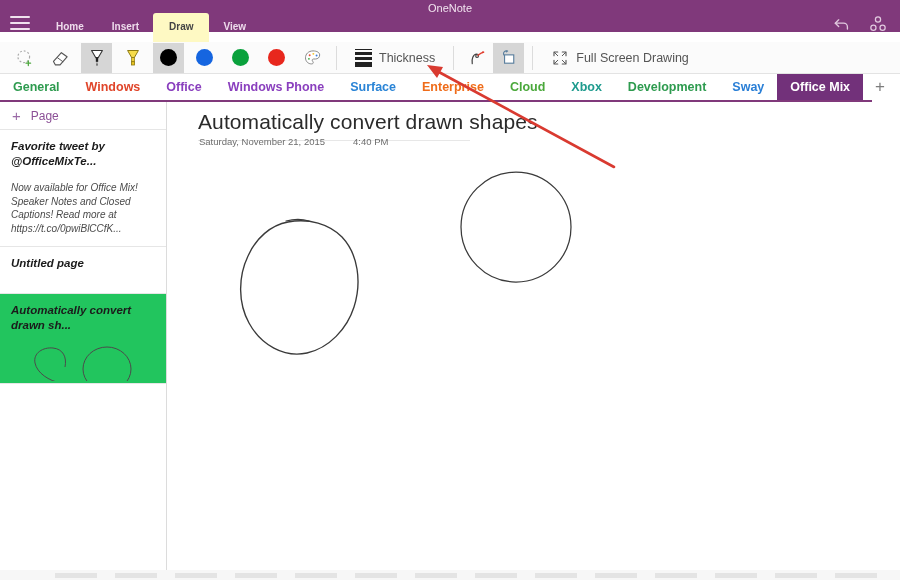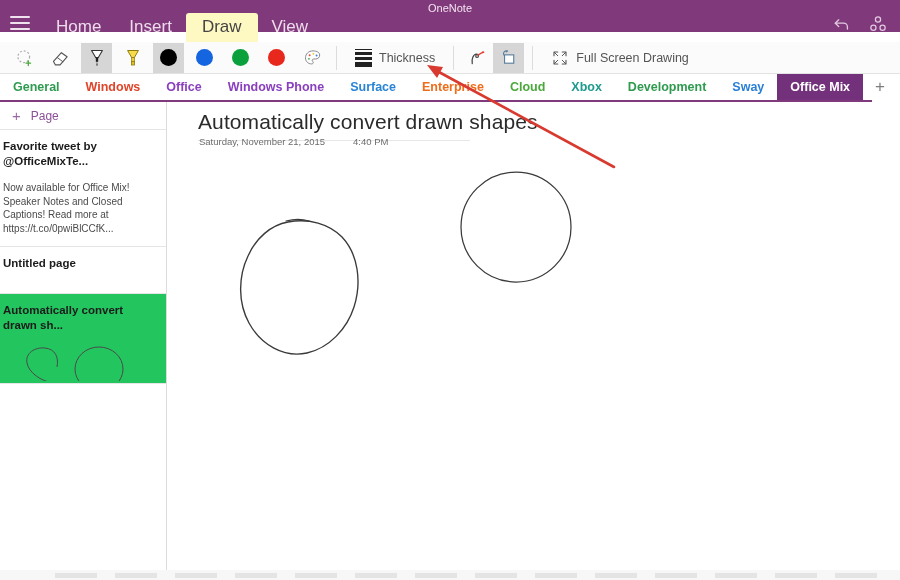--- a/index.html
+++ b/index.html
@@ -24,22 +24,22 @@
     position: absolute; left: 10px; top: 16px; width: 20px; height: 14px;
     cursor: pointer;
   }
   .hamburger span {
     display: block; height: 2px; background: #f0e2ee; margin-bottom: 4px; border-radius: 1px;
   }
   .ribbon-tabs {
     position: absolute; left: 42px; top: 14px; height: 28px; display: flex; align-items: flex-end;
   }
   .rtab {
-    font-size: 17px; color: #eedcec; padding: 5px 14px 7px 14px;
-    cursor: pointer; white-space: nowrap; line-height: 16px;
+    font-size: 10px; color: #eedcec; padding: 5px 14px 7px 14px;
+    cursor: pointer; white-space: nowrap; line-height: 16px; font-weight: bold;
   }
   .rtab.active {
     background: #fef9c3; color: #444444; border-radius: 3px 3px 0 0;
     padding: 6px 16px 7px 16px;
   }
   .topright { position: absolute; right: 12px; top: 14px; display: flex; gap: 16px; }
   .tr-icon { width: 20px; height: 20px; cursor: pointer; opacity: .9; }
 
   
   .toolribbon {
@@ -79,21 +79,21 @@
   .sidebar {
     position: absolute; left: 0; top: 102px; width: 167px; height: 468px;
     background: #ffffff; border-right: 1px solid #dcdcdc;
   }
   .addpage {
     height: 28px; display: flex; align-items: center; gap: 10px;
     padding-left: 12px; font-size: 12px; color: #8b4f96; cursor: pointer;
     border-bottom: 1px solid #e6e6e6;
   }
   .addpage .plus { font-size: 15px; line-height: 14px; color: #9a6aa6; }
-  .pg { padding: 9px 11px 11px 3px; border-bottom: 1px solid #e6e6e6; cursor: pointer; }
+  .pg { padding: 9px 11px 11px 11px; border-bottom: 1px solid #e6e6e6; cursor: pointer; font-style: italic; }
   .pg.sel { background: #22c55e; }
   .pg-title { font-size: 11.5px; font-weight: bold; color: #1b1b1b; line-height: 15px; }
   .pg-sub { font-size: 10px; color: #4a4a4a; line-height: 13.5px; margin-top: 12px; }
   .pg-thumb { margin-top: 6px; height: 40px; position: relative; }
 
   
   .canvas { position: absolute; left: 168px; top: 102px; width: 732px; height: 468px; background: #ffffff; }
   .page-title {
     position: absolute; left: 30px; top: 8px; font-size: 21px; color: #2b2b2b;
     letter-spacing: .1px; white-space: nowrap;

